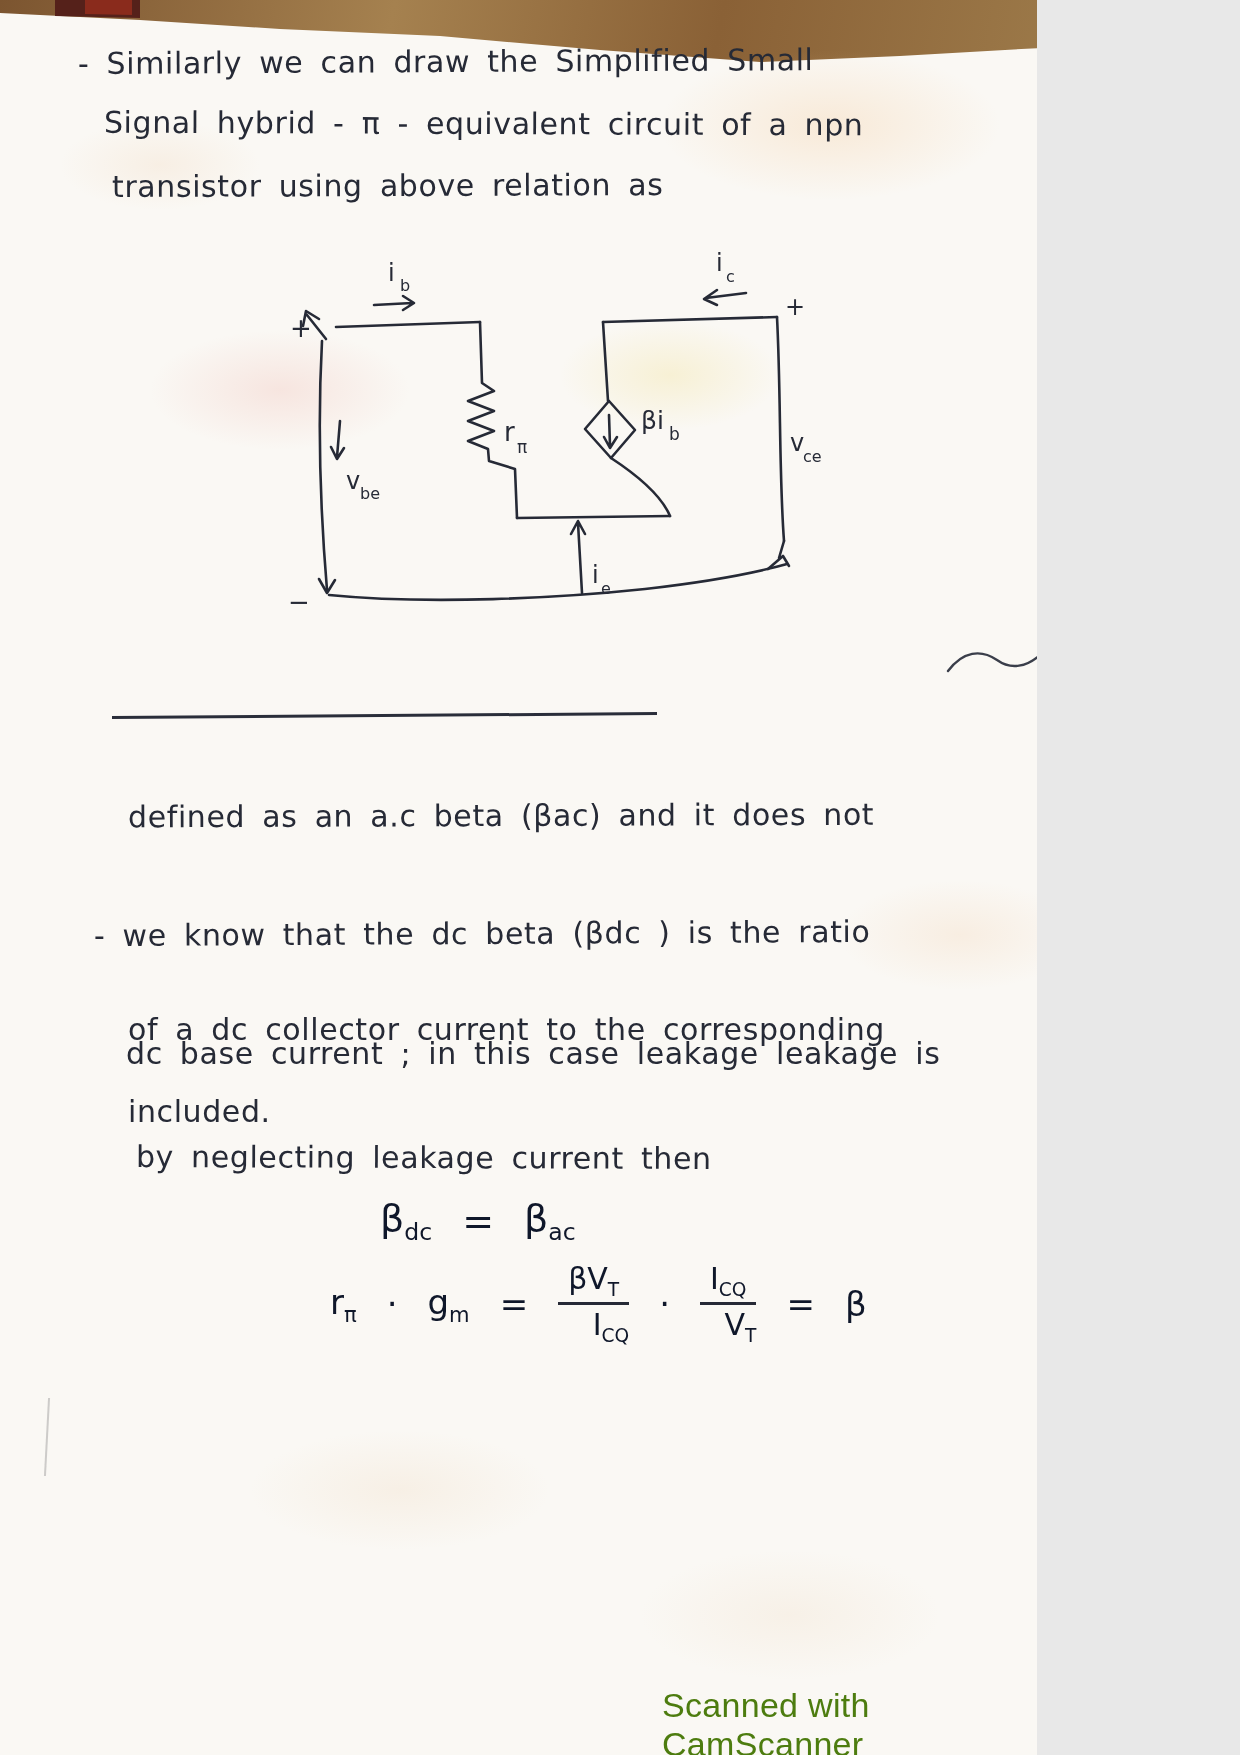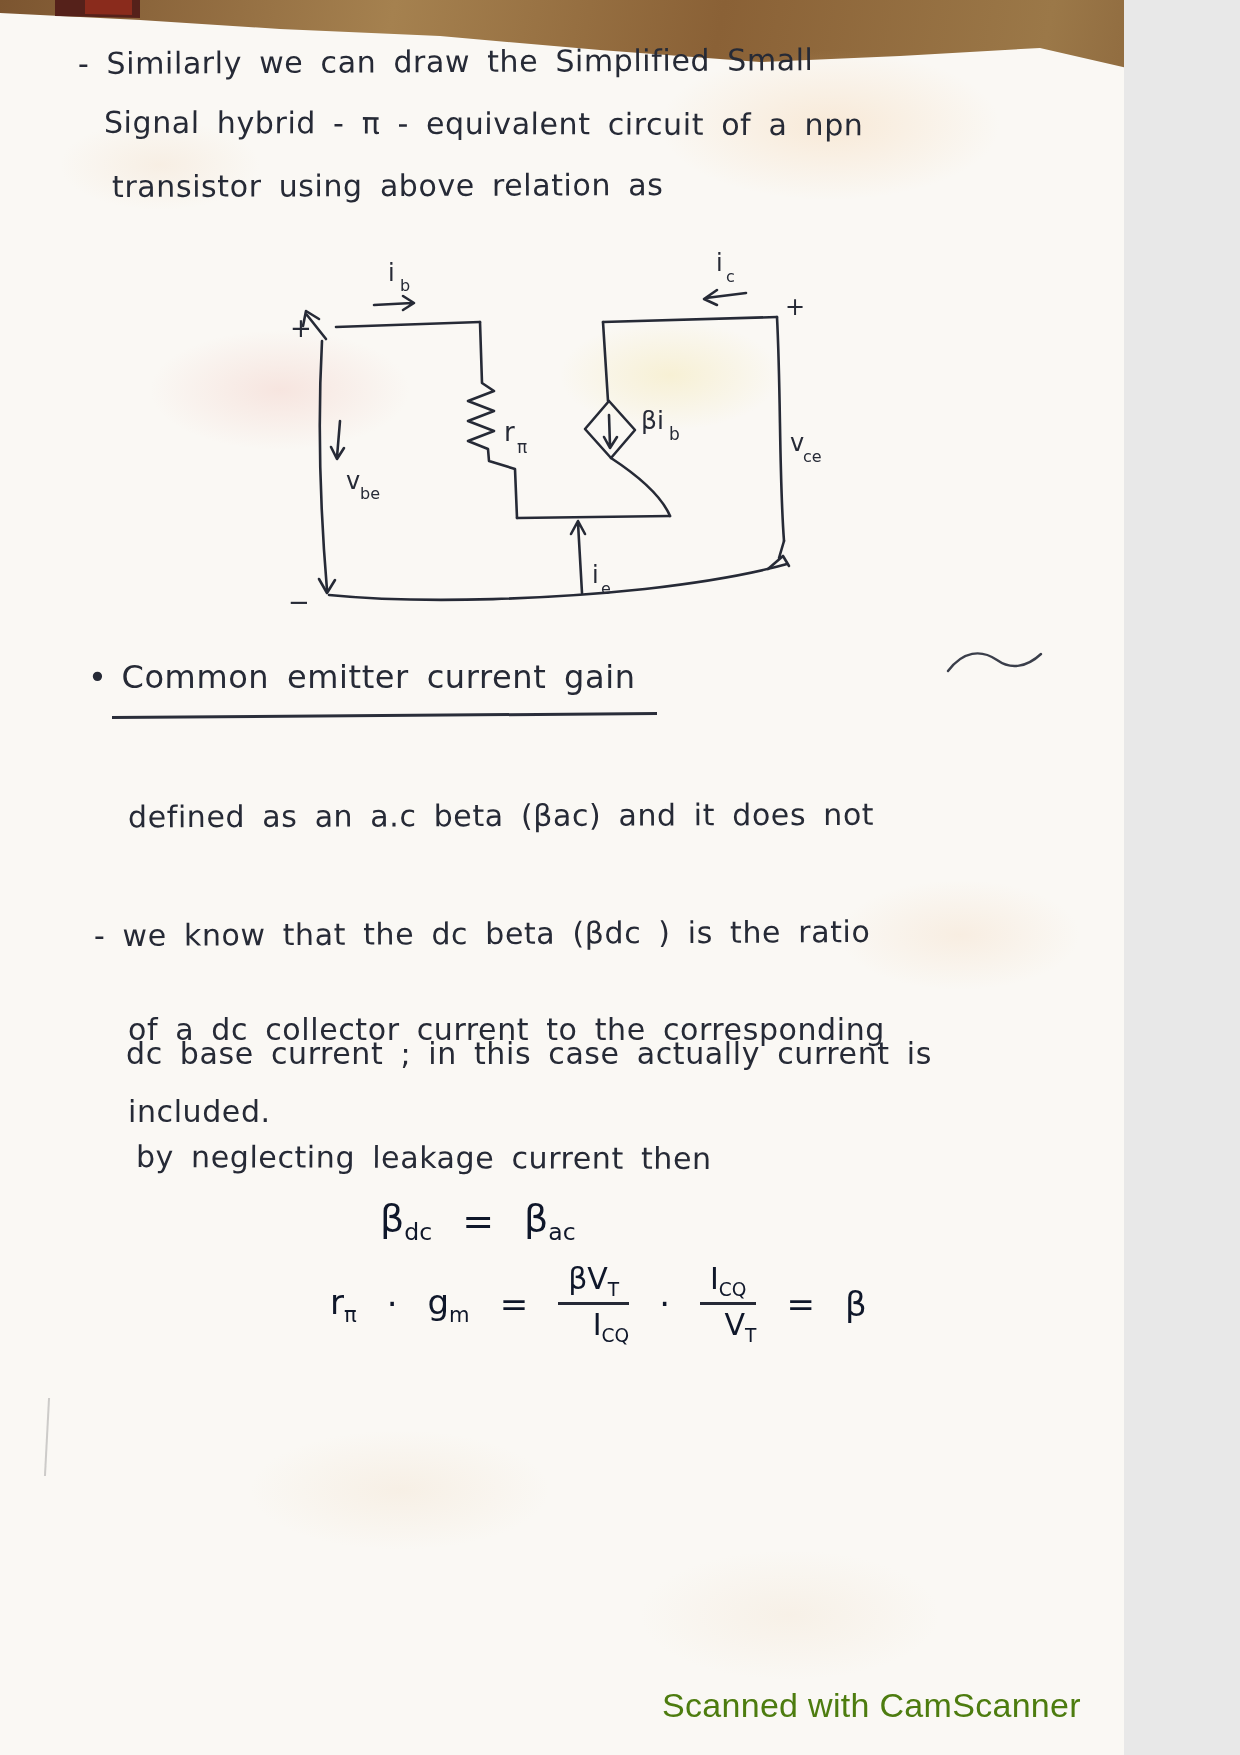--- a/index.html
+++ b/index.html
@@ -1,17 +1,17 @@
 <!DOCTYPE html>
 <html><head>
 <meta charset="utf-8">
 <style>
   html,body{margin:0;padding:0;background:#e8e8e8;}
   .canvas{
-    position:relative;width:1124px;height:1755px;overflow:hidden;
+    position:relative;width:1037px;height:1755px;overflow:hidden;
     background:#faf8f4;
     font-family:"DejaVu Sans",sans-serif;
   }
   
   .wood-svg{position:absolute;left:0;top:0;}
   
   .stain{position:absolute;border-radius:50%;pointer-events:none;}
   .stain.s1{left:660px;top:50px;width:340px;height:150px;background:radial-gradient(closest-side,rgba(244,200,150,.30),rgba(244,200,150,0));}
   .stain.s2{left:150px;top:330px;width:260px;height:120px;background:radial-gradient(closest-side,rgba(238,180,170,.28),rgba(238,180,170,0));}
   .stain.s3{left:560px;top:320px;width:220px;height:110px;background:radial-gradient(closest-side,rgba(240,222,140,.30),rgba(240,222,140,0));}
@@ -136,33 +136,30 @@
     <text x="713" y="237" font-size="16">ce</text>
     <path class="wire" d="M694,316 L689,333 M678,344 L693,331 L699,341"></path>
 
     <path class="wire" d="M239,370 C340,380 470,373 555,364 C625,356 672,346 697,339"></path>
 
     <path class="wire" d="M488,298 L492,368 M481,309 L488,296 L495,309"></path>
     <text x="502" y="358" font-size="24">i</text>
     <text x="511" y="369" font-size="16">e</text>
   </svg>
 
-  <div class="hw heading-row">
-    <span class="heading-bullet">•</span><span>Common emitter current gain</span>
-  </div>
   <div class="heading-underline"></div>
   <svg class="squiggle" width="100" height="35" viewBox="0 0 100 35">
     <path d="M3,26 C18,6 36,4 52,15 C66,25 82,22 96,9" fill="none" stroke="#3a3e4a" stroke-width="2.4" stroke-linecap="round"></path>
   </svg>
 
   <div class="hw b1-line2">defined as an a.c beta (βac) and it does not</div>
 
   <div class="hw b2-line1">- we know that the dc beta (βdc ) is the ratio</div>
   <div class="hw b2-line2">of a dc collector current to the corresponding</div>
-  <div class="hw b2-line3">dc base current ; in this case actually current is</div>
+  <div class="hw b2-line3">dc base current ; in this case leakage leakage is</div>
   <div class="hw b2-line4">included.</div>
   <div class="hw b2-line5">by neglecting leakage current then</div>
 
   <div class="eq eq1">
     <span><span>β</span><sub>dc</sub></span>
     <span>=</span>
     <span><span>β</span><sub>ac</sub></span>
   </div>
 
   <div class="eq eq2">

